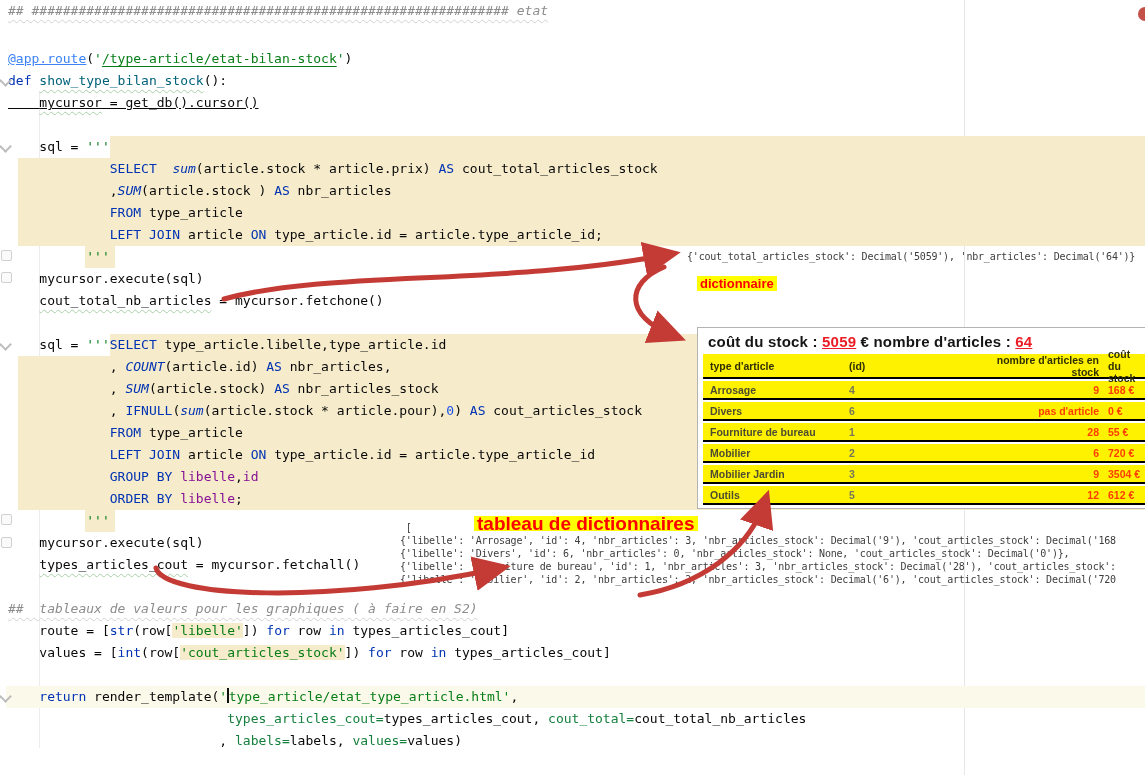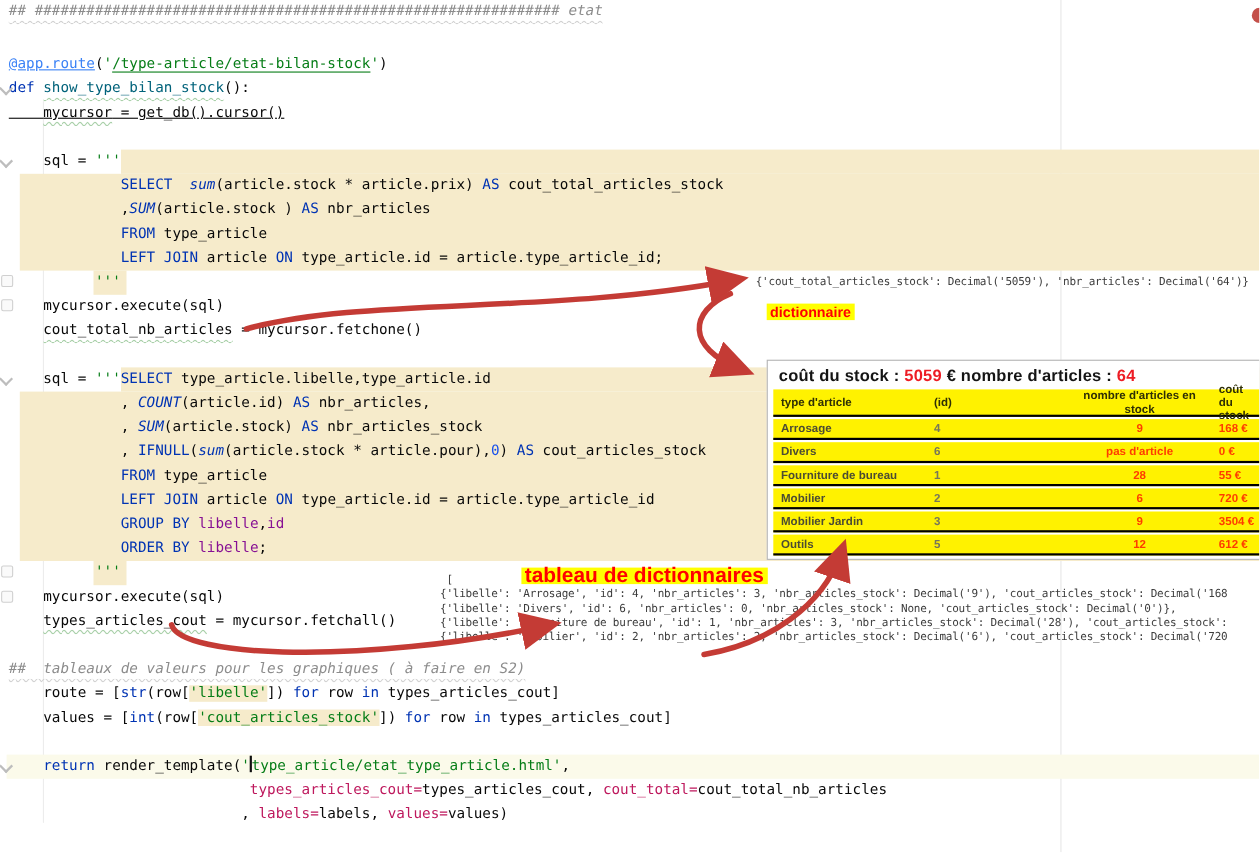--- a/index.html
+++ b/index.html
@@ -10,43 +10,43 @@
   .hl{position:absolute;background:#F6EBCB;}
   .curline{position:absolute;left:6px;width:1139px;height:22px;top:686px;background:#FBFAEA;}
   .line{position:absolute;left:8px;height:22px;line-height:22px;white-space:pre;}
   .k{color:#0033B3;}
   .s{color:#067D17;}
   .c{color:#8C8C8C;font-style:italic;text-decoration:underline wavy #d2d2d2 1px;text-underline-offset:4px;}
   .dec{color:#3b82f6;text-decoration:underline;}
   .fn{color:#0033B3;font-style:italic;}
   .num{color:#1750EB;}
   .col{color:#871094;}
-  .named{color:#be185d;}
+  .named{color:#15803d;}
   .fndef{color:#00627A;}
   .w{text-decoration:underline wavy #a9d0a9 1px;text-underline-offset:4px;}
   .link{color:#067D17;text-decoration:underline;text-underline-offset:3px;}
   .sb{color:#067D17;background:#F6EBCB;}
   .cur{display:inline-block;width:1.5px;height:15px;background:#101010;vertical-align:-2px;}
   .fold{position:absolute;left:1px;width:7px;height:7px;border-right:2px solid #bdbdbd;border-bottom:2px solid #bdbdbd;transform:rotate(45deg);}
   .sqlico{position:absolute;left:1px;width:9px;height:9px;border:1.5px solid #d0d0d0;border-radius:2px;background:#fafafa;}
   .ann{position:absolute;font-family:"DejaVu Sans Mono","Liberation Mono",monospace;font-size:10px;
        line-height:13px;color:#3d3d3d;white-space:pre;letter-spacing:-0.2px;}
   .tag{position:absolute;background:#FFFF00;color:#FF0000;font-family:"Liberation Sans",sans-serif;
        font-weight:700;padding:0 3px;line-height:15px;}
   
   .stbl{position:absolute;left:697px;top:327px;width:449px;background:#fff;border:1px solid #b3b3b3;
         box-sizing:border-box;padding:0 0 3px 5px;font-family:"Liberation Sans",sans-serif;}
   .stbl-title{font-weight:700;font-size:15px;color:#151515;padding:5px 0 4px 5px;letter-spacing:0.2px;}
-  .stbl-title .red{color:#ED1C24;}
+  .stbl-title .red{color:#ED1C24;text-decoration:underline;}
   .trow{display:flex;background:#FFF200;align-items:center;border-bottom:2px solid #000;}
   .thead{height:23px;font-size:10.5px;font-weight:700;color:#2f2f05;}
   .tdata{height:17px;margin-top:2px;font-size:10.5px;font-weight:700;}
   .c1{width:131px;padding-left:7px;}
   .c2{width:124px;padding-left:8px;}
-  .c3{width:126px;text-align:center;}
+  .c3{width:126px;text-align:right;}
   .c4{flex:1;padding-left:9px;}
   .tdata .c1{color:#4c4c33;}
   .tdata .c2{color:#77775a;}
   .tdata .c3,.tdata .c4{color:#FF3D00;}
   .arrows{position:absolute;left:0;top:0;pointer-events:none;}
   .errdot{position:absolute;right:-7px;top:7px;width:14px;height:14px;border-radius:50%;background:#C4504A;}
 </style>
 </head>
 <body>
 

